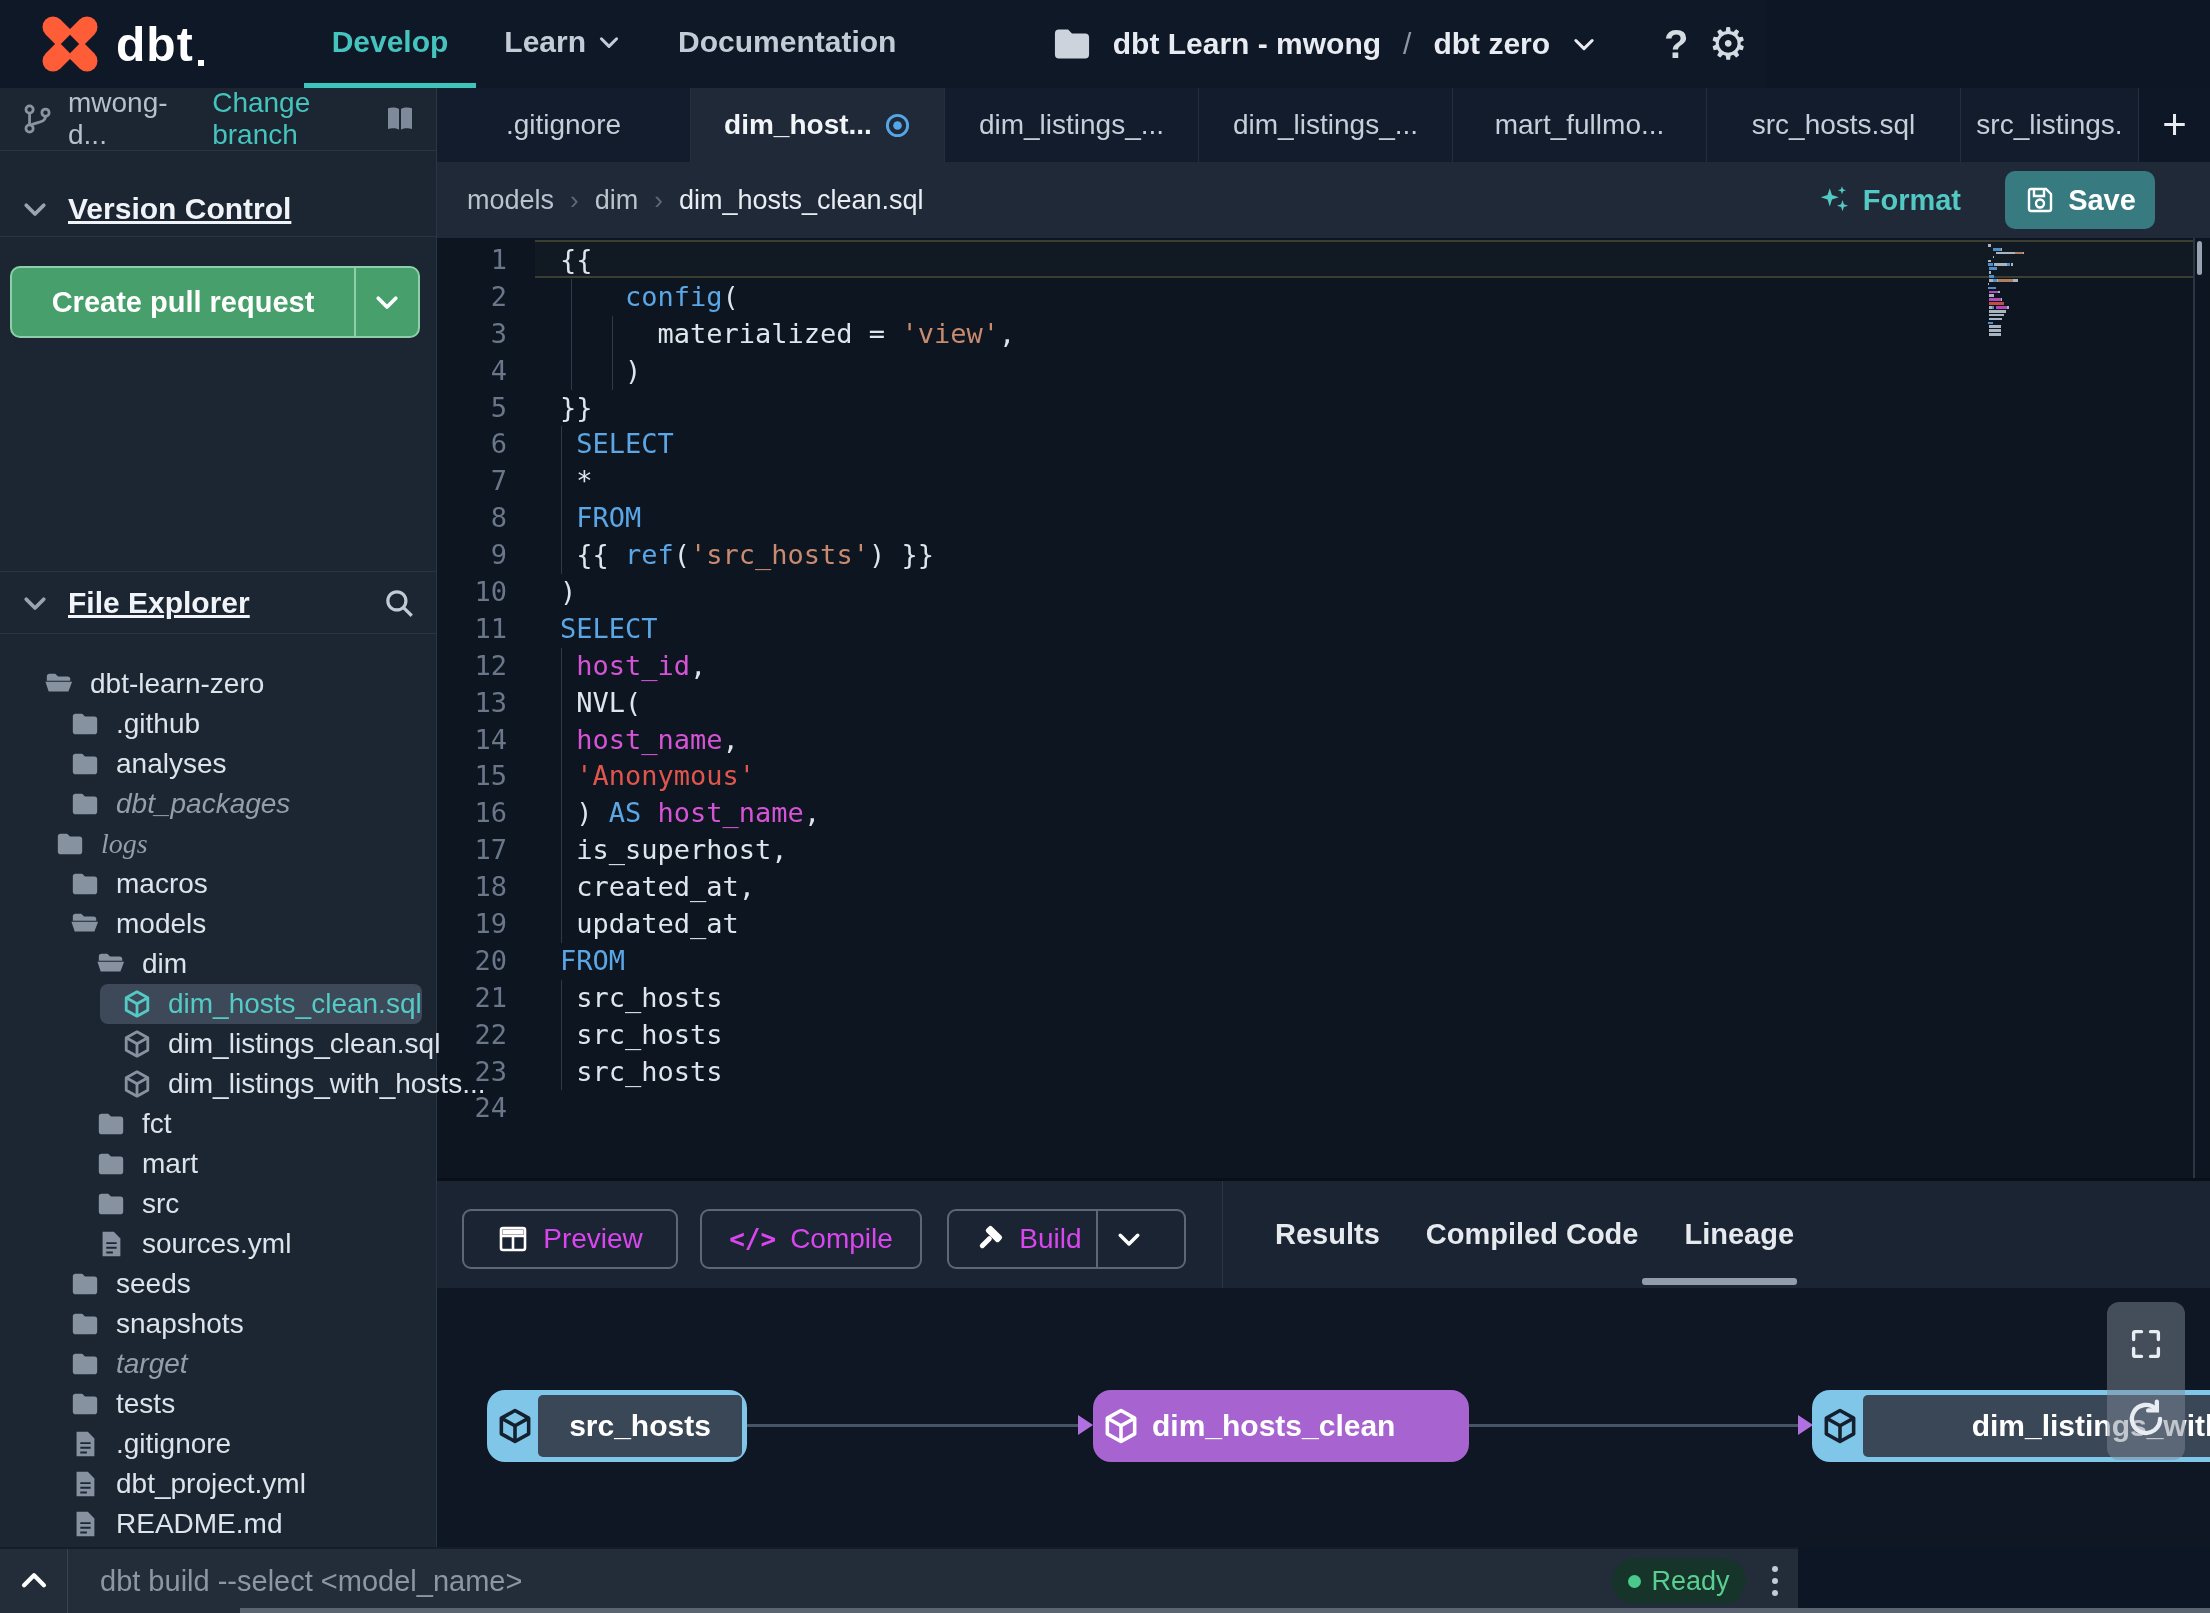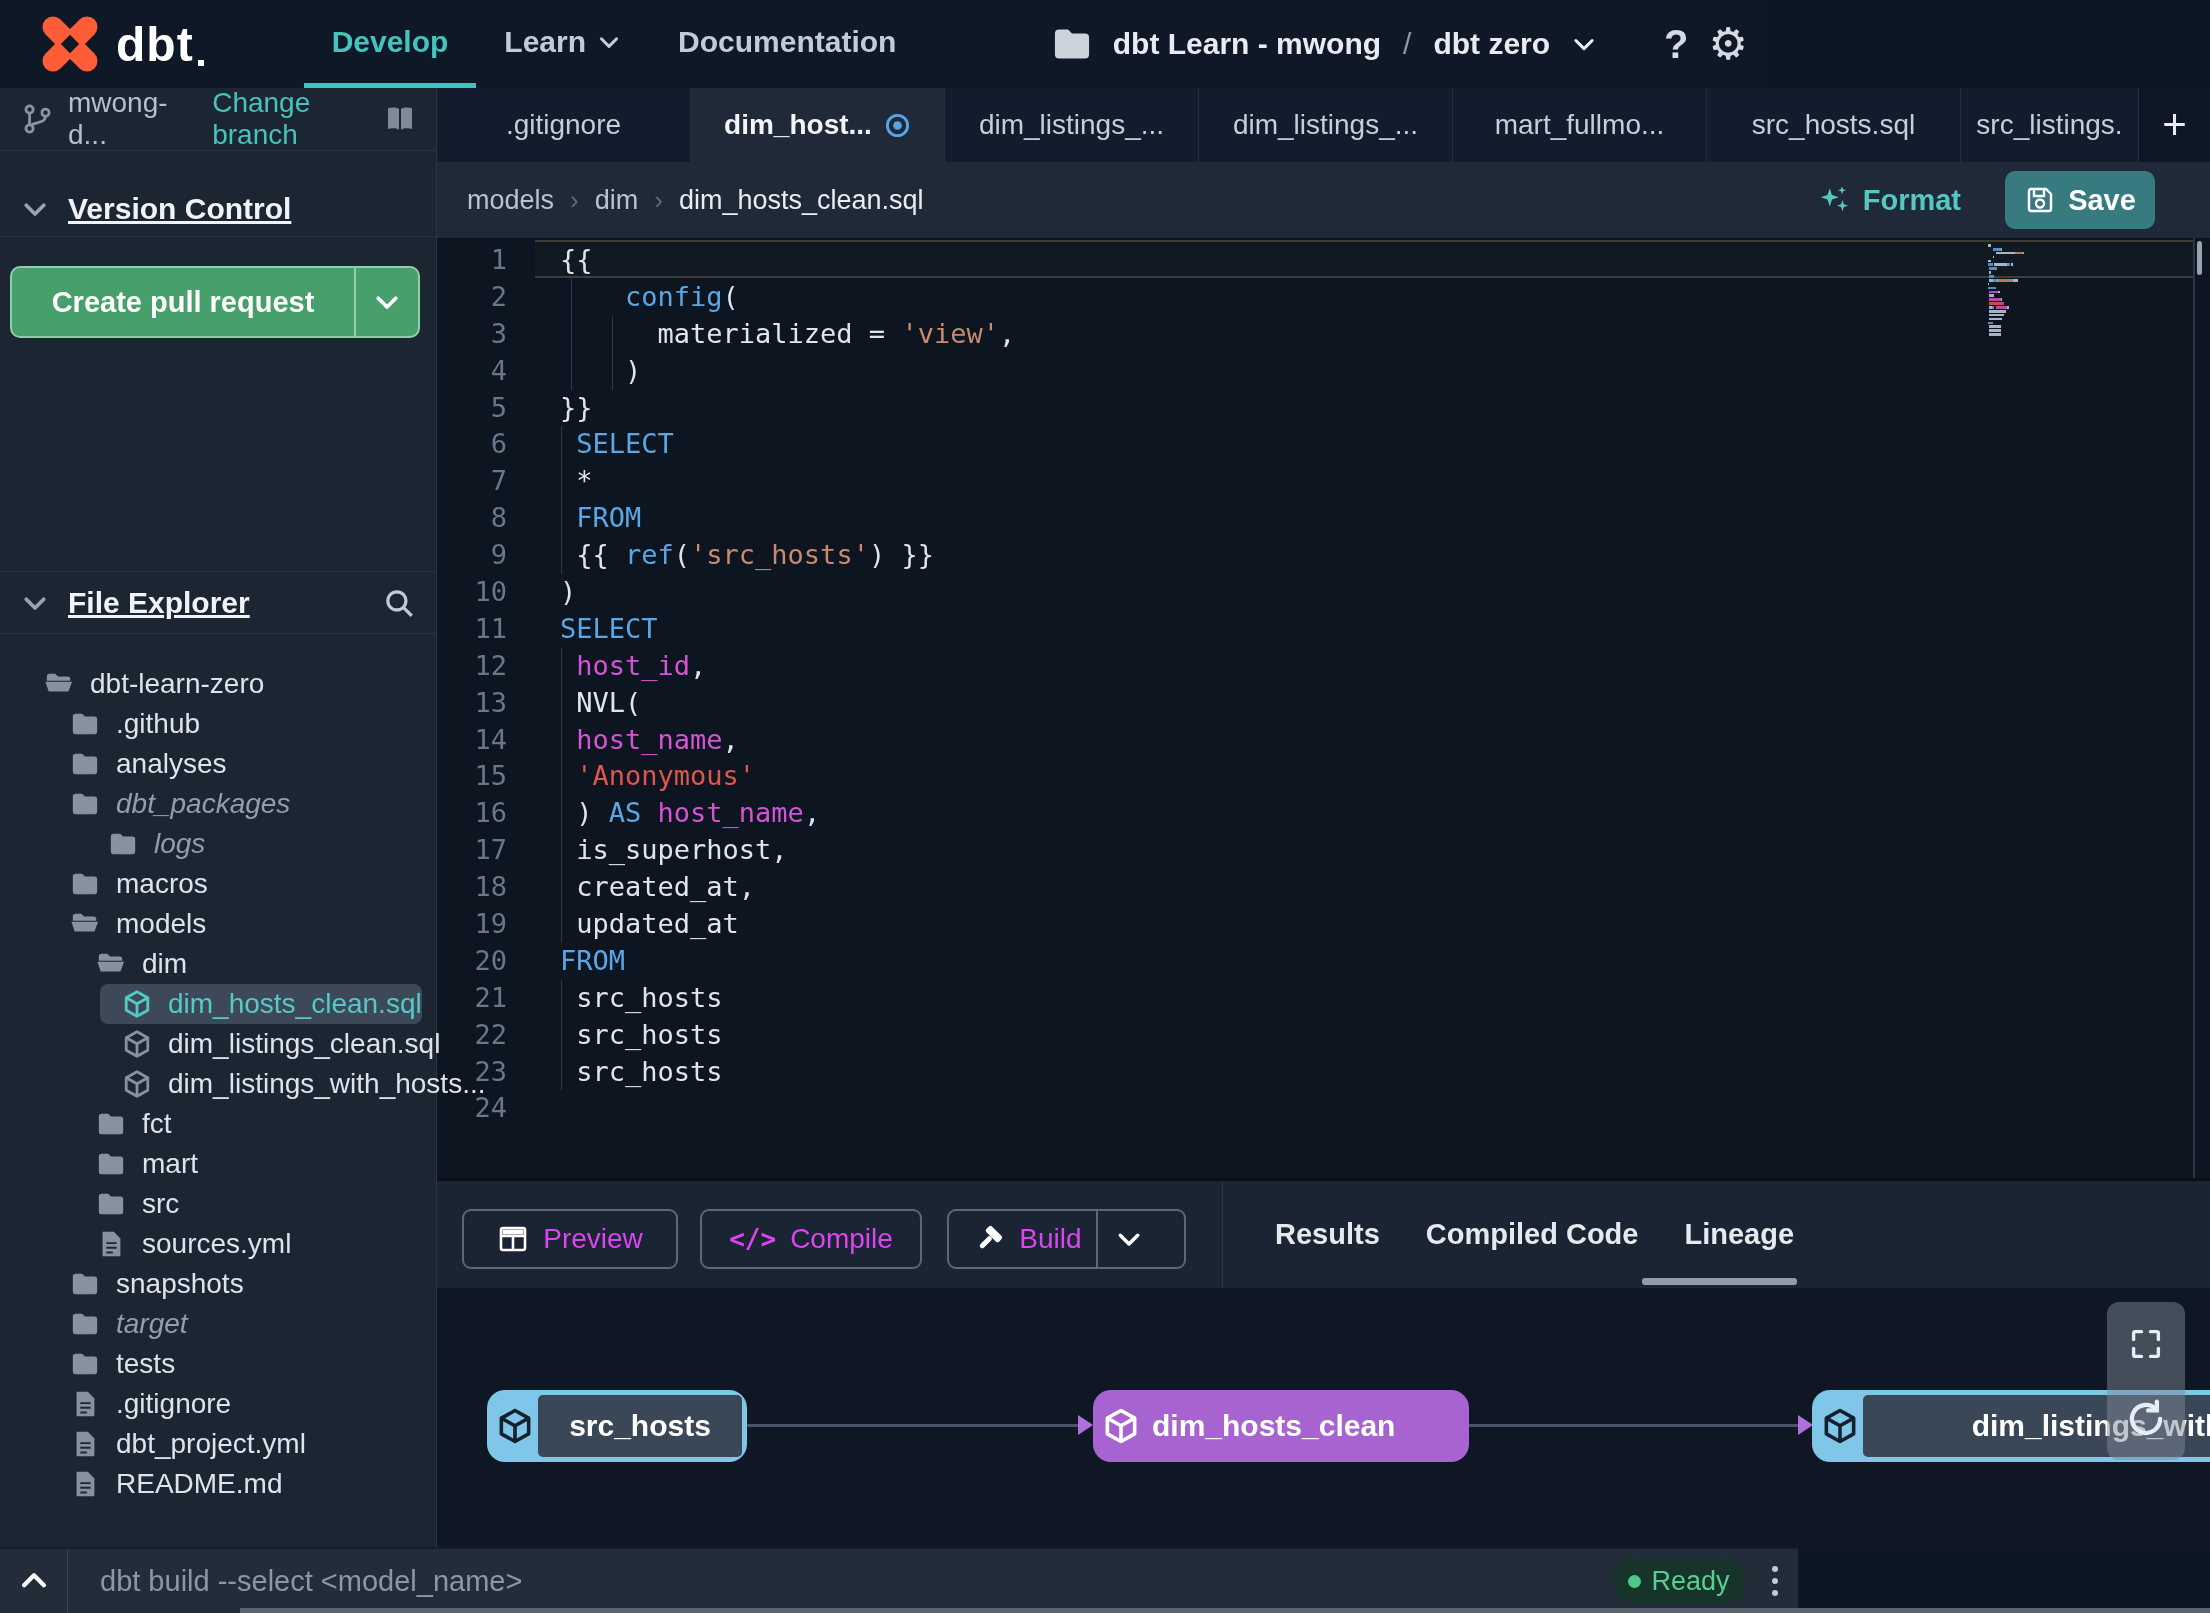--- a/index.html
+++ b/index.html
@@ -266,21 +266,21 @@
           <span class="tlabel">analyses</span>
         </div>
         <div class="tree-row italic" style="padding-left: 70px;">
           <span class="ticon">
             <svg width="30" height="30" viewBox="0 0 32 32">
               <path fill="#8792a1" d="M3 8a3 3 0 0 1 3-3h7l3 3h10a3 3 0 0 1 3 3v13a3 3 0 0 1-3 3H6a3 3 0 0 1-3-3z"></path>
             </svg>
           </span>
           <span class="tlabel">dbt_packages</span>
         </div>
-        <div class="tree-row italic" style="padding-left: 108px;">
+        <div class="tree-row italic" style="padding-left: 55px; font-family: Liberation Serif, serif;">
           <span class="ticon">
             <svg width="30" height="30" viewBox="0 0 32 32">
               <path fill="#8792a1" d="M3 8a3 3 0 0 1 3-3h7l3 3h10a3 3 0 0 1 3 3v13a3 3 0 0 1-3 3H6a3 3 0 0 1-3-3z"></path>
             </svg>
           </span>
           <span class="tlabel">logs</span>
         </div>
         <div class="tree-row" style="padding-left: 70px;">
           <span class="ticon">
             <svg width="30" height="30" viewBox="0 0 32 32">
@@ -365,20 +365,28 @@
         <div class="tree-row" style="padding-left: 96px;">
           <span class="ticon">
             <svg width="30" height="30" viewBox="0 0 32 32">
               <path fill="#8792a1" d="M7 3h12l7 7v19H7z"></path>
               <g stroke="#1c2533" stroke-width="2">
                 <path d="M11 15h11M11 20h11M11 25h7"></path>
               </g>
             </svg>
           </span>
           <span class="tlabel">sources.yml</span>
+        </div>
+        <div class="tree-row" style="padding-left: 70px;">
+          <span class="ticon">
+            <svg width="30" height="30" viewBox="0 0 32 32">
+              <path fill="#8792a1" d="M3 8a3 3 0 0 1 3-3h7l3 3h10a3 3 0 0 1 3 3v13a3 3 0 0 1-3 3H6a3 3 0 0 1-3-3z"></path>
+            </svg>
+          </span>
+          <span class="tlabel">seeds</span>
         </div>
         <div class="tree-row" style="padding-left: 70px;">
           <span class="ticon">
             <svg width="30" height="30" viewBox="0 0 32 32">
               <path fill="#8792a1" d="M3 8a3 3 0 0 1 3-3h7l3 3h10a3 3 0 0 1 3 3v13a3 3 0 0 1-3 3H6a3 3 0 0 1-3-3z"></path>
             </svg>
           </span>
           <span class="tlabel">snapshots</span>
         </div>
         <div class="tree-row italic" style="padding-left: 70px;">

